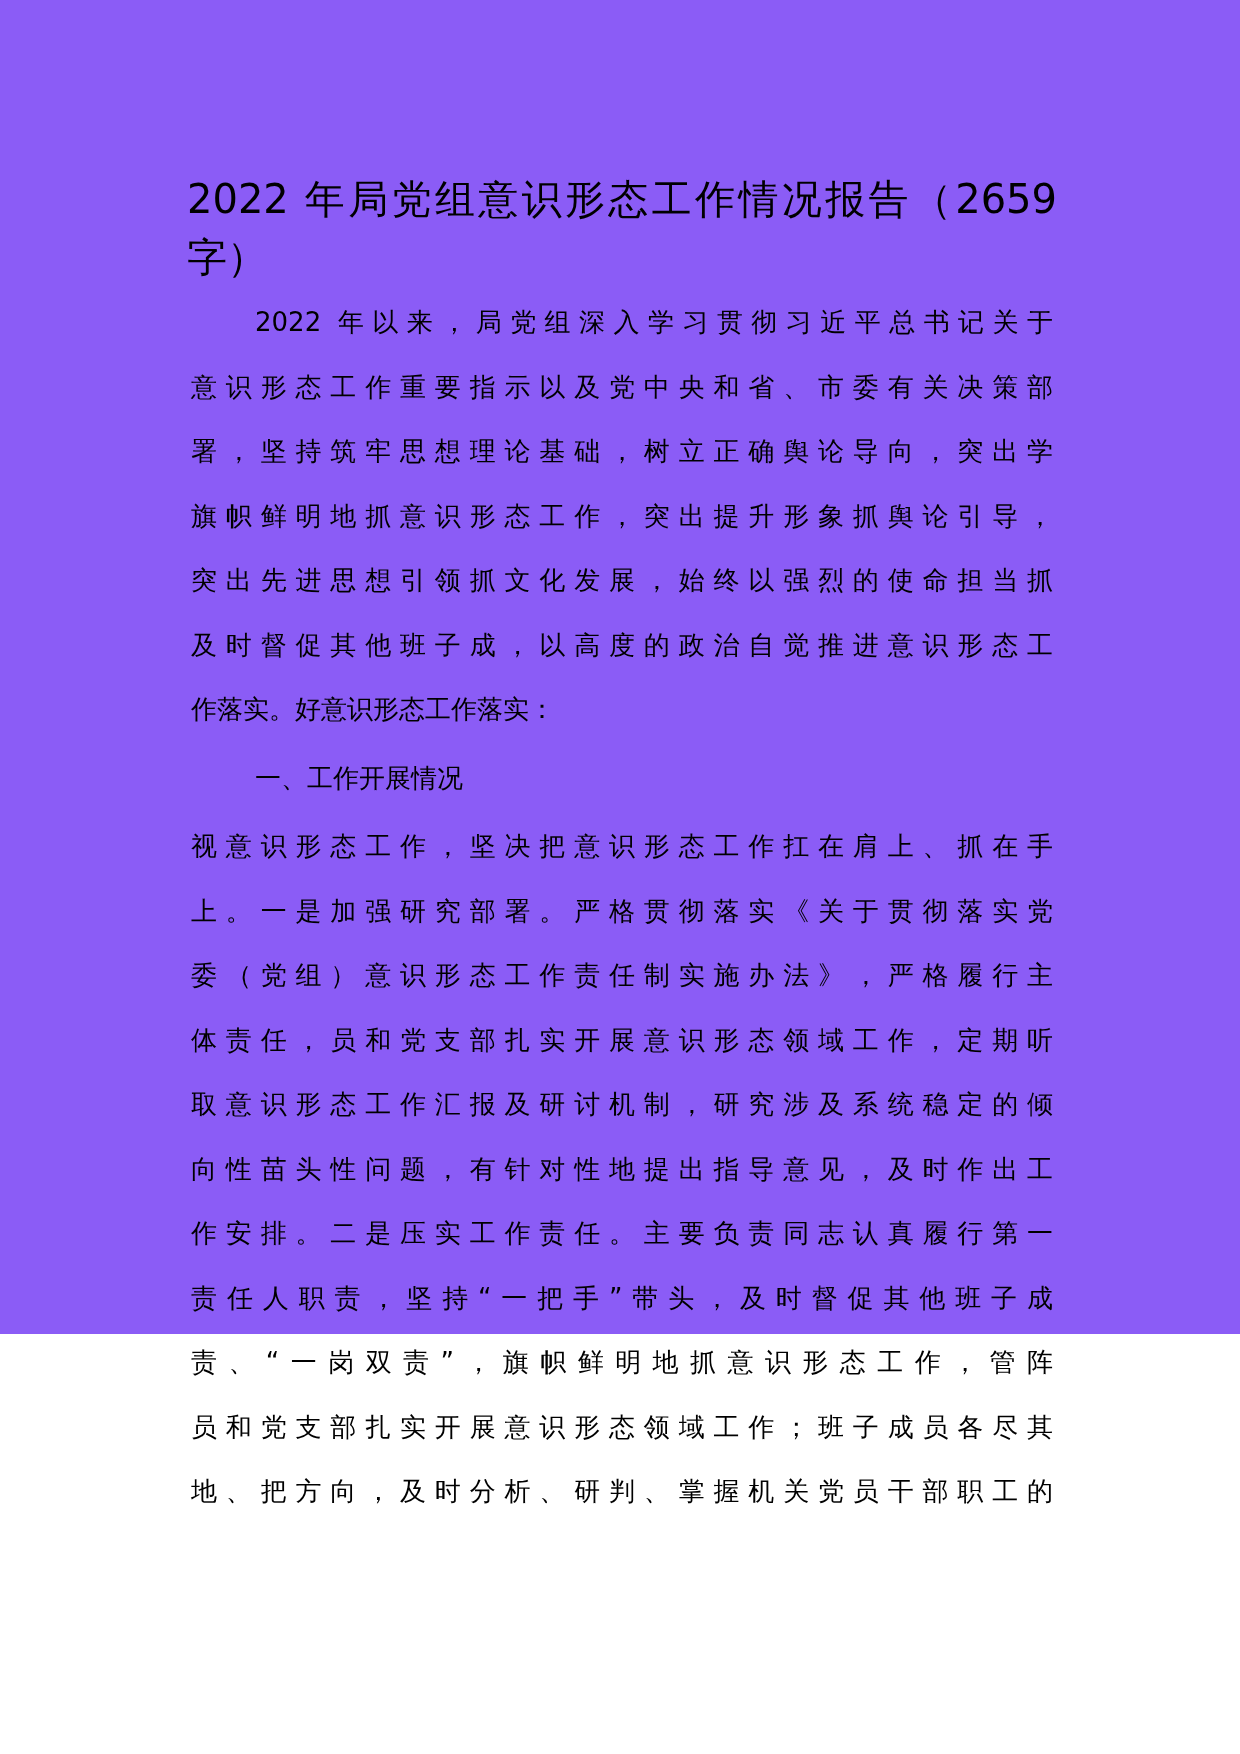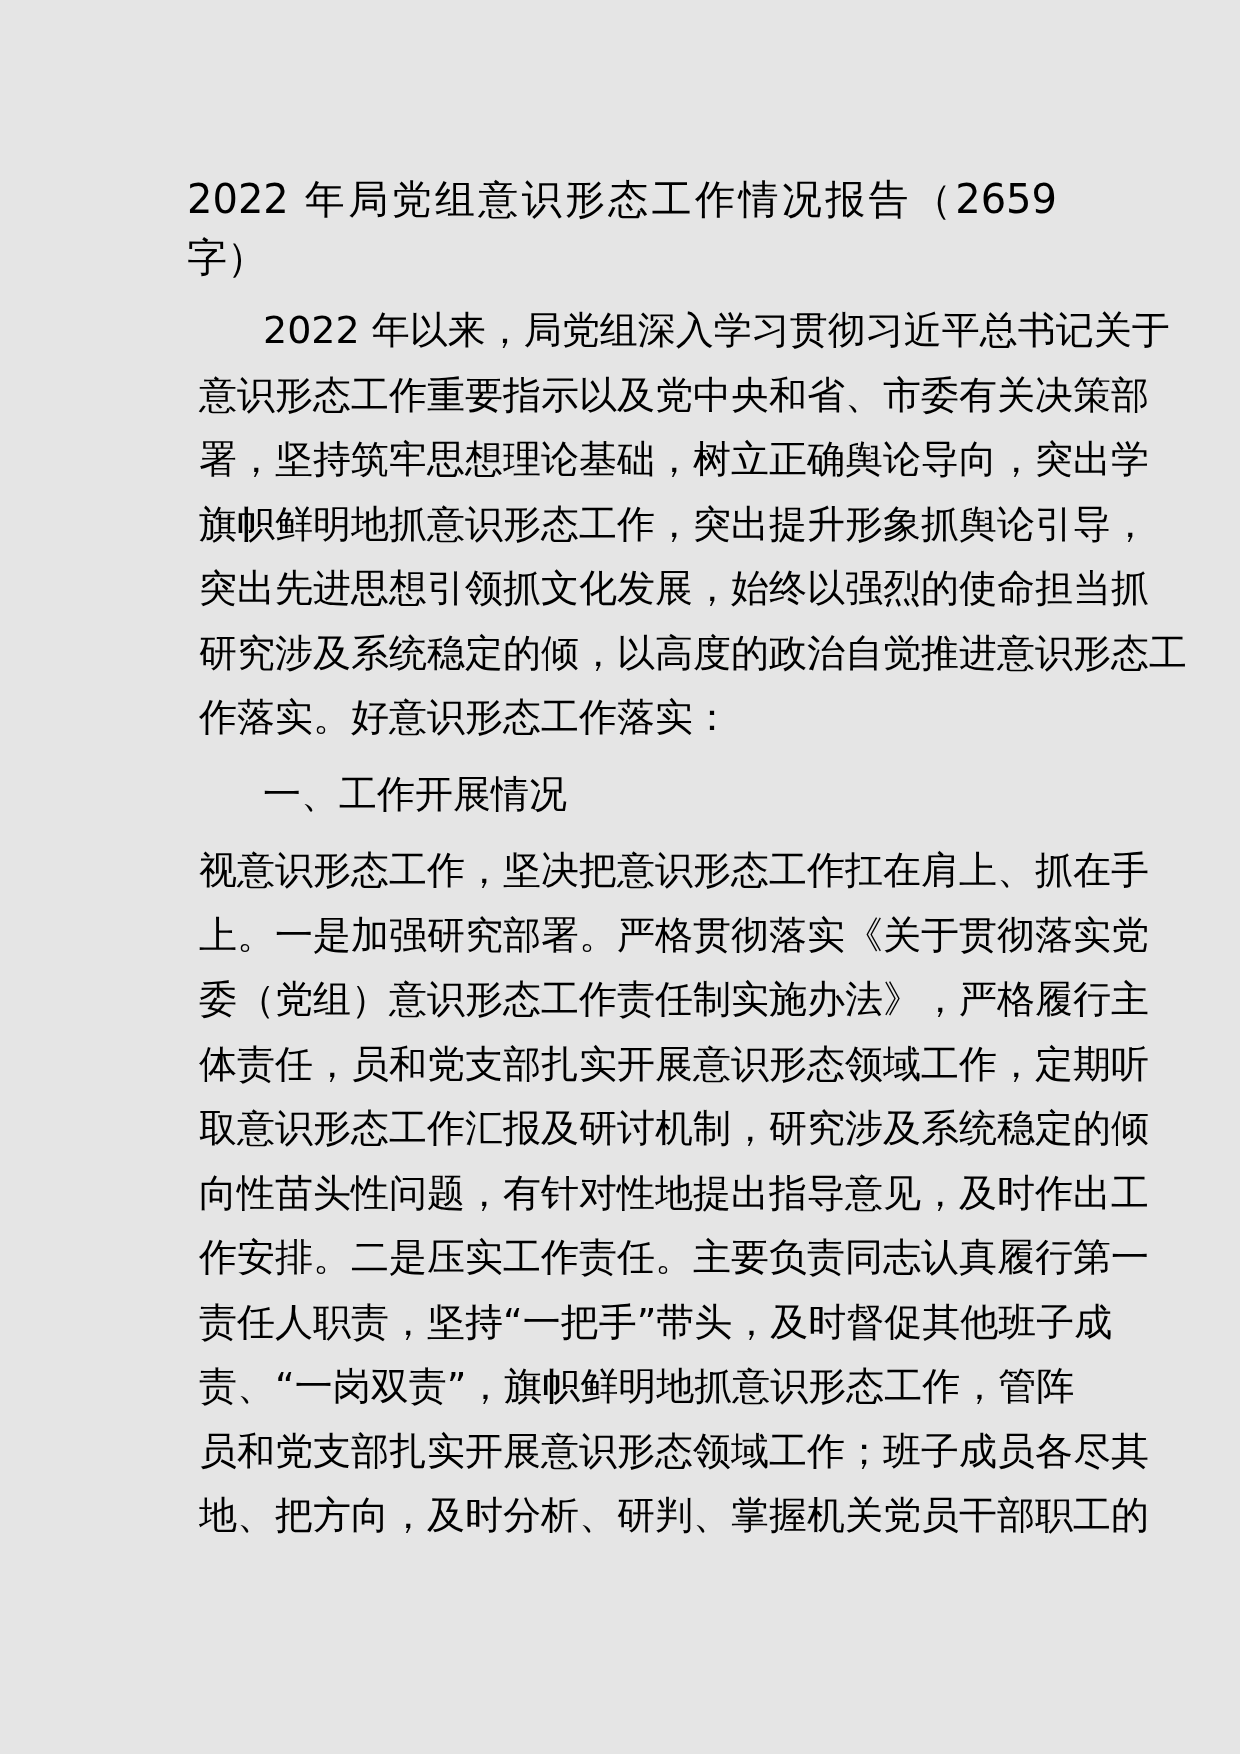--- a/index.html
+++ b/index.html
@@ -1,41 +1,41 @@
 <!DOCTYPE html>
 <html><head>
 <meta charset="utf-8">
 <style>
   html, body { margin: 0; padding: 0; background: #ffffff; }
   body { width: 1240px; height: 1754px; position: relative; overflow: hidden; }
-  .page { position: absolute; left: 0; top: 0; width: 1240px; height: 1754px; background: #e5e5e5; }
+  .page { position: absolute; left: 0; top: 0; width: 1240px; height: 1334px; background: #8b5cf6; }
   .content { position: absolute; left: 187px; top: 170px; width: 870px; color: #000000;
     font-family: "DejaVu Sans", "Liberation Sans", sans-serif; }
   .title { font-size: 40px; line-height: 58px; margin: 0; font-weight: normal; letter-spacing: 0px; }
-  .para { font-size: 38px; line-height: 64.5px; margin: 12px; text-align: justify; text-justify: inter-character; }
+  .para { font-size: 26px; line-height: 64.5px; margin: 4px; text-align: justify; text-justify: inter-character; }
   .line { display: block; white-space: nowrap; text-align: justify; text-align-last: justify; }
   .line.last { text-align-last: left; }
 </style>
 </head>
 <body>
 
 <div class="page">
   <div class="content">
     <h1 class="title">
       <span class="line">2022 年局党组意识形态工作情况报告（2659</span>
       <span class="line last">字）</span>
     </h1>
 
     <p class="para">
       <span class="line" style="padding-left:64px">2022 年以来，局党组深入学习贯彻习近平总书记关于</span>
       <span class="line">意识形态工作重要指示以及党中央和省、市委有关决策部</span>
       <span class="line">署，坚持筑牢思想理论基础，树立正确舆论导向，突出学</span>
       <span class="line">旗帜鲜明地抓意识形态工作，突出提升形象抓舆论引导，</span>
       <span class="line">突出先进思想引领抓文化发展，始终以强烈的使命担当抓</span>
-      <span class="line">研究涉及系统稳定的倾，以高度的政治自觉推进意识形态工</span>
+      <span class="line">及时督促其他班子成，以高度的政治自觉推进意识形态工</span>
       <span class="line last">作落实。好意识形态工作落实：</span>
     </p>
 
     <p class="para">
       <span class="line last" style="padding-left:64px">一、工作开展情况</span>
     </p>
 
     <p class="para">
       <span class="line">视意识形态工作，坚决把意识形态工作扛在肩上、抓在手</span>
       <span class="line">上。一是加强研究部署。严格贯彻落实《关于贯彻落实党</span>

